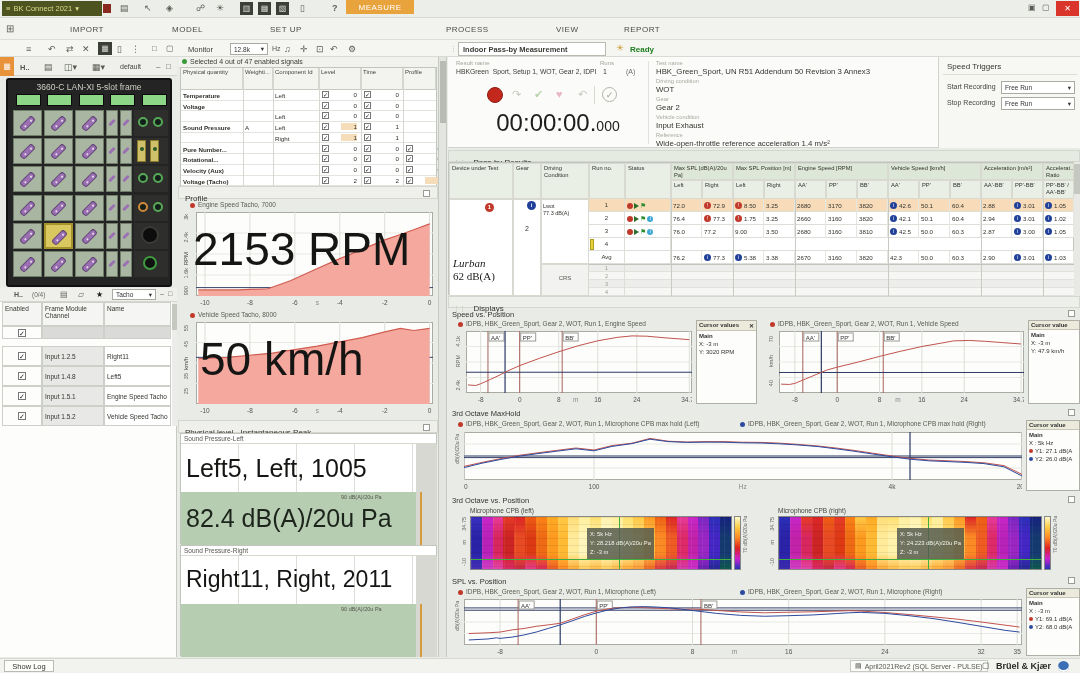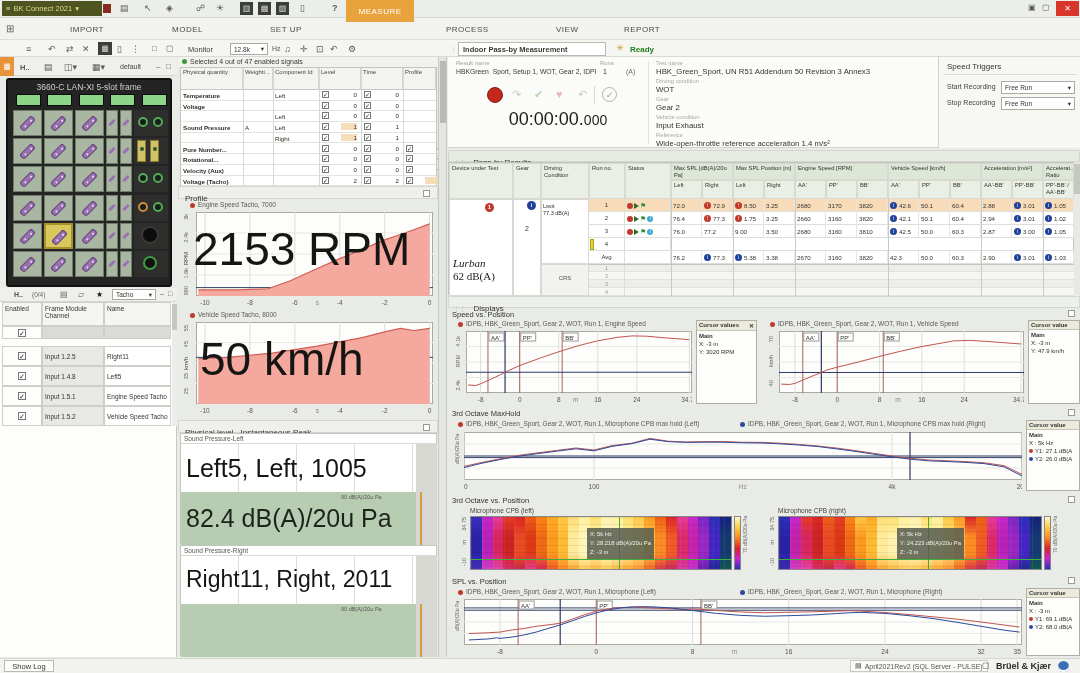--- a/index.html
+++ b/index.html
@@ -51,21 +51,21 @@
     <span class="abs ico" style="left:1028px;top:3px;font-size:8px">▣</span>
     <span class="abs ico" style="left:1042px;top:3px;font-size:8px">▢</span>
     <div class="abs" style="left:1056px;top:1px;width:23px;height:15px;background:#d9352a;color:#fff;font-size:8px;text-align:center;line-height:15px">✕</div>
   </div>
 
   <div class="abs" style="left:0;top:18px;width:1080px;height:22px;background:#f2f3ef;border-bottom:1px solid #dcded8">
     <span class="abs ico" style="left:6px;top:5px;font-size:10px">⊞</span>
     <span class="abs" style="left:70px;top:7px;font-size:8px;color:#4a4c46;letter-spacing:.5px">IMPORT</span>
     <span class="abs" style="left:172px;top:7px;font-size:8px;color:#4a4c46;letter-spacing:.5px">MODEL</span>
     <span class="abs" style="left:270px;top:7px;font-size:8px;color:#4a4c46;letter-spacing:.5px">SET UP</span>
-    <div class="abs" style="left:346px;top:18px;width:68px;height:22px;margin-top:-18px;background:#e8a33c;color:#fff;display:flex;align-items:center;justify-content:center;font-size:8px;letter-spacing:.5px;top:18px;transform:translateY(-18px)">
+    <div class="abs" style="left:346px;top:18px;width:68px;height:14px;margin-top:-18px;background:#e8a33c;color:#fff;display:flex;align-items:center;justify-content:center;font-size:8px;letter-spacing:.5px;top:18px;transform:translateY(-18px)">
         <span>MEASURE</span>
       </div>
     <span class="abs" style="left:446px;top:7px;font-size:8px;color:#4a4c46;letter-spacing:.5px">PROCESS</span>
     <span class="abs" style="left:556px;top:7px;font-size:8px;color:#4a4c46;letter-spacing:.5px">VIEW</span>
     <span class="abs" style="left:624px;top:7px;font-size:8px;color:#4a4c46;letter-spacing:.5px">REPORT</span>
   </div>
 
   <div class="abs" style="left:0;top:40px;width:1080px;height:17px;background:#f5f6f2;border-bottom:1px solid #d8dad4">
     <span class="abs ico" style="left:26px;top:4px;font-size:9px">≡</span>
     <span class="abs ico" style="left:48px;top:4px;font-size:9px">↶</span>
@@ -516,21 +516,21 @@
 
     <div class="abs" style="left:39px;top:30px;width:16px;height:16px;border-radius:50%;background:#c3281d;border:1px solid #8a1d14"></div>
     <span class="abs" style="left:64px;top:31px;font-size:11px;color:#c6c8c2">↷</span>
     <span class="abs" style="left:86px;top:31px;font-size:11px;color:#b9d3ae">✔</span>
     <span class="abs" style="left:108px;top:31px;font-size:11px;color:#e8b8c8">♥</span>
     <span class="abs" style="left:130px;top:31px;font-size:11px;color:#c6c8c2">↶</span>
     <div class="abs" style="left:146px;top:29px;width:1px;height:18px;background:#d8dad2"></div>
     <div class="abs" style="left:154px;top:30px;width:15px;height:15px;border-radius:50%;border:1px solid #b0b2aa;color:#9a9c94;font-size:9px;text-align:center;line-height:15px">✓</div>
 
     <div class="abs" style="left:30px;top:52px;width:160px;text-align:center;color:#1d1d1b;white-space:nowrap">
-      <span style="font-size:18px">00:00:00.</span><span style="font-size:14px">000</span>
+      <span style="font-size:24px">00:00:00.</span><span style="font-size:14px">000</span>
     </div>
 
     <span style="position:absolute;left:208px;top:3px;font-size:5.8px;color:#a8a8a0">Test name</span>
     <span style="position:absolute;left:208px;top:10px;font-size:7.8px;color:#33342e;white-space:nowrap">HBK_Green_Sport, UN R51 Addendum 50 Revision 3 Annex3</span>
     <span style="position:absolute;left:208px;top:21px;font-size:5.8px;color:#a8a8a0">Driving condition</span>
     <span style="position:absolute;left:208px;top:28px;font-size:7.8px;color:#33342e">WOT</span>
     <span style="position:absolute;left:208px;top:39px;font-size:5.8px;color:#a8a8a0">Gear</span>
     <span style="position:absolute;left:208px;top:46px;font-size:7.8px;color:#33342e">Gear 2</span>
     <span style="position:absolute;left:208px;top:57px;font-size:5.8px;color:#a8a8a0">Vehicle condition</span>
     <span style="position:absolute;left:208px;top:64px;font-size:7.8px;color:#33342e">Input Exhaust</span>

